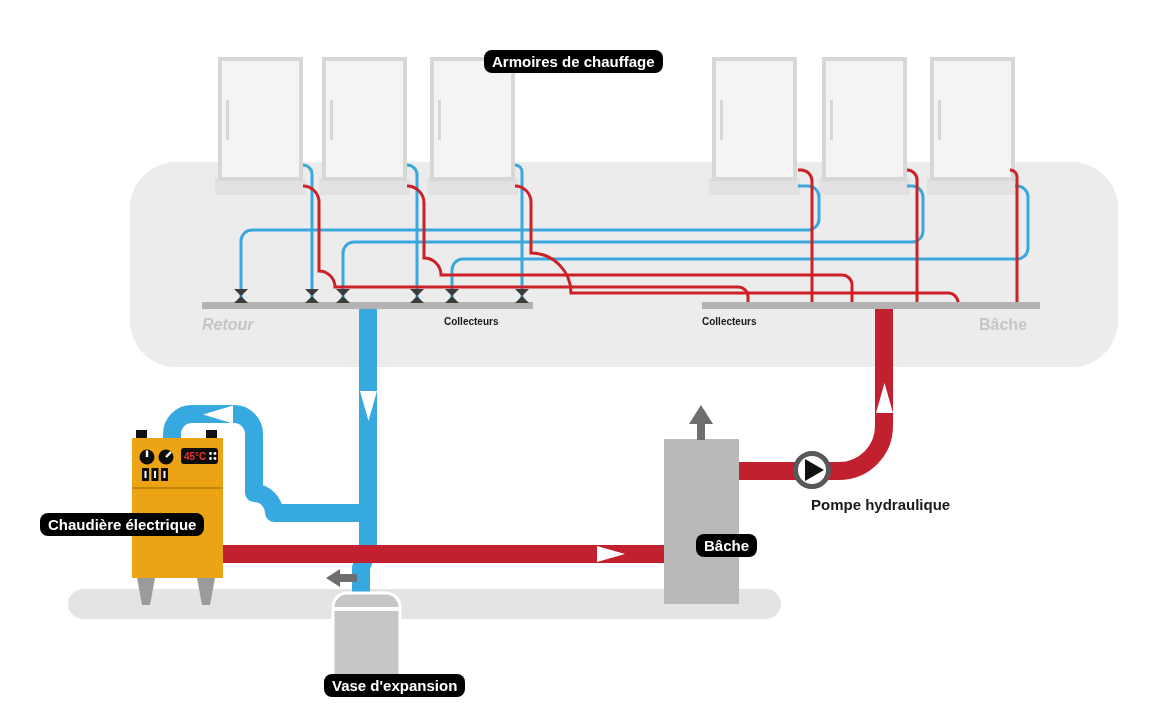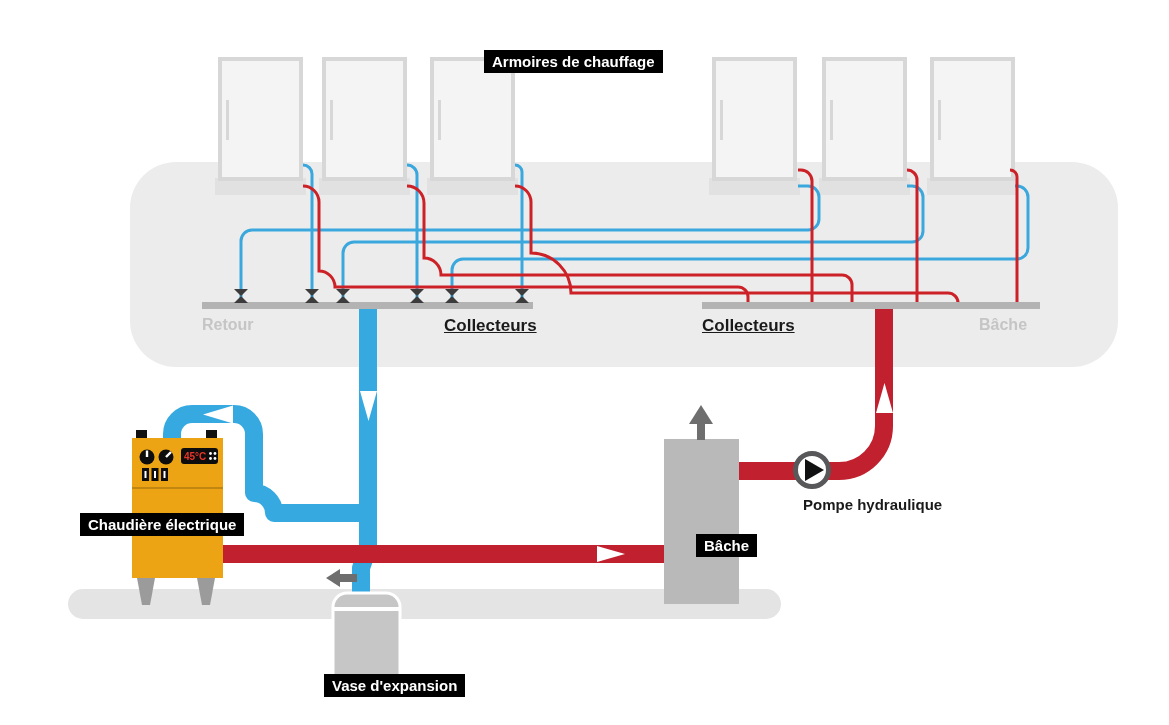--- a/index.html
+++ b/index.html
@@ -1,25 +1,25 @@
 <!DOCTYPE html>
 <html style="--cold: #36a9e1; --cold-thin: #3aa7dd; --hot: #c1202e; --hot-thin: #cd2128; --boiler: #eca414; --boiler-leg: #9b9b9b; --capsule: #ececec; --floor: #e4e4e4; --cabinet-fill: #f4f4f4; --cabinet-border: #d7d7d7; --cabinet-base: #e1e1e1; --bar: #b3b3b3; --tank: #b9b9b9; --vase: #c6c6c6; --gray-arrow: #6e6e6e; --pump-ring: #58585a; --label-bg: #000000; --label-fg: #ffffff; --muted-text: #c5c5c5; --dark-text: #1a1a1a; --display-red: #e8352a;"><head>
 <meta charset="utf-8">
 <style>
   html,body{margin:0;padding:0;background:#fff;}
   #stage{position:relative;width:1169px;height:725px;background:#fff;overflow:hidden;
          font-family:"Liberation Sans",sans-serif;}
   #art{position:absolute;left:0;top:0;}
   .tag{position:absolute;background:var(--label-bg);color:var(--label-fg);
-       font:bold 15px/1 "Liberation Sans",sans-serif;padding:4px 8px;white-space:nowrap;}
+       font:bold 15px/1 "Liberation Sans",sans-serif;padding:4px 8px;white-space:nowrap;border-radius:8px;}
   .bartext{position:absolute;font:bold 16px/1 "Liberation Sans",sans-serif;white-space:nowrap;}
   .muted{color:var(--muted-text);}
-  .dark{color:var(--dark-text);font-size:17px;text-decoration:underline;}
+  .dark{color:var(--dark-text);font-size:10px;}
   .plainlabel{position:absolute;color:var(--dark-text);
-       font:bold 15px/1 "Liberation Sans",sans-serif;white-space:nowrap;}
+       font:bold 15px/1 "Liberation Sans",sans-serif;white-space:nowrap;margin-left:8px;}
   
   .p-cold-thin{fill:none;stroke:var(--cold-thin);stroke-width:3;}
   .p-hot-thin{fill:none;stroke:var(--hot-thin);stroke-width:3;}
   .p-cold-thick{fill:none;stroke:var(--cold);stroke-width:18;stroke-linejoin:round;}
   .p-hot-thick{fill:none;stroke:var(--hot);stroke-width:18;}
   .white-arrow{fill:#ffffff;}
   .gray-arrow{fill:var(--gray-arrow);}
   .cab-door{fill:var(--cabinet-fill);stroke:var(--cabinet-border);stroke-width:4;}
   .cab-base{fill:var(--cabinet-base);}
   .cab-handle{fill:var(--cabinet-border);}
@@ -147,23 +147,23 @@
   </g>
 
   <g>
     <rect x="333" y="593" width="67" height="99" rx="14" fill="var(--vase)" stroke="#ffffff" stroke-width="3"></rect>
     <rect x="333" y="607" width="67" height="4" fill="#ffffff"></rect>
   </g>
 </svg>
 
 <div class="tag" style="left:484px;top:50px;">Armoires de chauffage</div>
 
-<div class="bartext muted" style="left:202px;top:317px;">Retour</div>
+<div class="bartext muted" style="left:202px;top:317px;font-style:italic;">Retour</div>
 <div class="bartext dark" style="left:444px;top:317px;">Collecteurs</div>
 <div class="bartext dark" style="left:702px;top:317px;">Collecteurs</div>
 <div class="bartext muted" style="left:979px;top:317px;">Bâche</div>
 
-<div class="tag" style="left:40px;top:513px;margin-left:40px;">Chaudière électrique</div>
+<div class="tag" style="left:40px;top:513px;">Chaudière électrique</div>
 <div class="tag" style="left:696px;top:534px;text-align:right;">Bâche</div>
 <div class="plainlabel" style="left:803px;top:497px;">Pompe hydraulique</div>
 <div class="tag" style="left:324px;top:674px;">Vase d'expansion</div>
 
 </div>
 
 </body></html>

